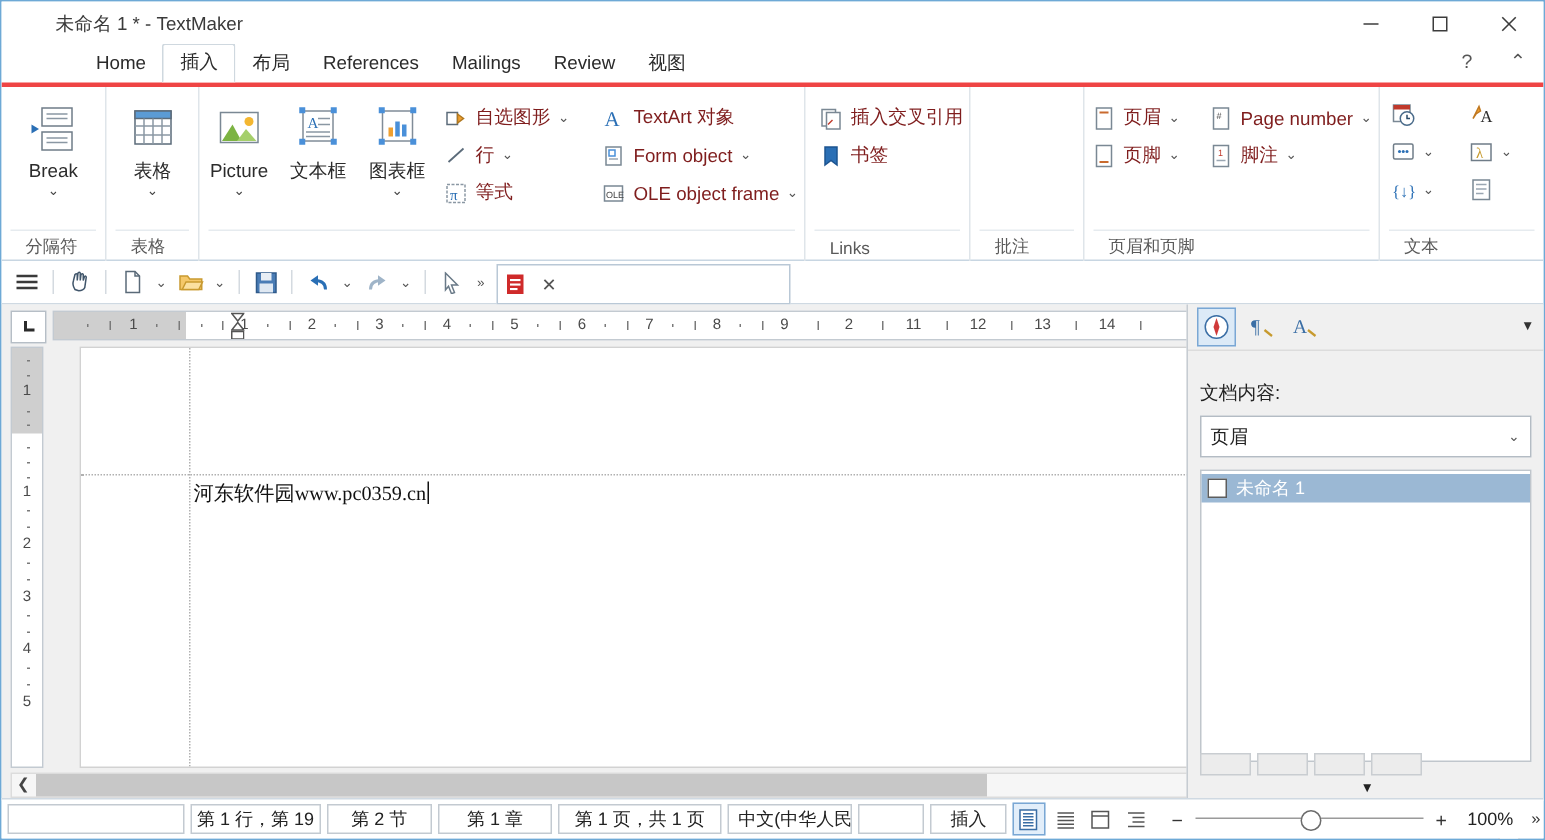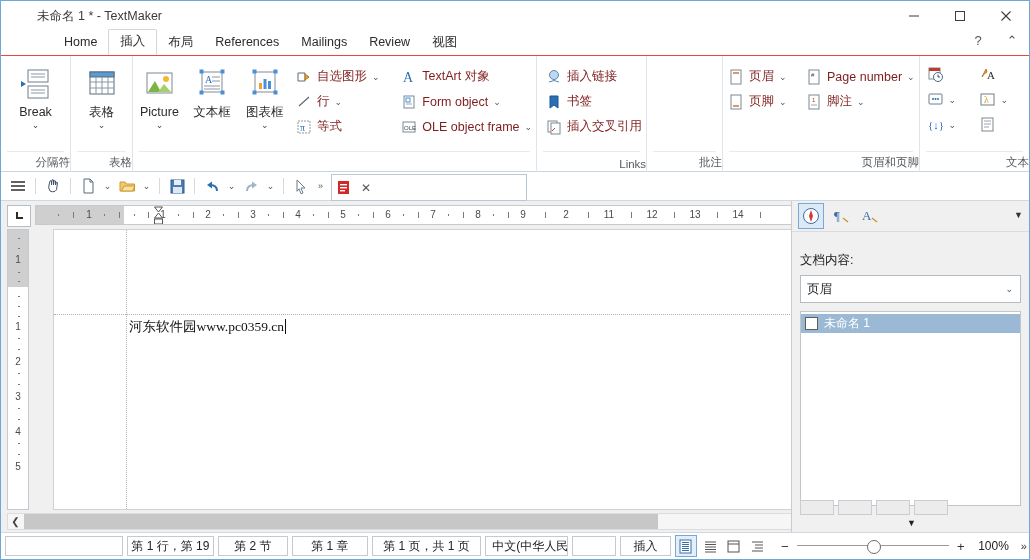--- a/index.html
+++ b/index.html
@@ -13,33 +13,33 @@
        border:1px solid #6ea9d6;background:#fff;overflow:hidden;}
 
   
   .titlebar{height:30px;position:relative;background:#fff;}
   .title-text{position:absolute;left:36px;top:7px;font-size:12.5px;color:#3a3a3a;white-space:nowrap;}
   .wbtns{position:absolute;right:0;top:0;display:flex;}
   .wbtn{width:46px;height:30px;display:flex;align-items:center;justify-content:center;
         color:#3c3c3c;font-size:13px;}
 
   
-  .tabstrip{height:24px;position:relative;background:#fff;border-bottom:1px solid #ef4444;}
+  .tabstrip{height:24px;position:relative;background:#fff;border-bottom:3px solid #ef4444;}
   .tabs{position:absolute;left:52px;top:0;display:flex;align-items:flex-end;height:24px;}
   .tab{padding:2px 11px 4px 11px;font-size:12.5px;color:#2b2b2b;white-space:nowrap;line-height:18px;}
   .tab.active{border:1px solid #cfd8df;border-bottom:1px solid #fff;background:#fff;border-radius:2px 2px 0 0;}
   .helpbtns{position:absolute;right:8px;top:2px;display:flex;gap:16px;color:#555;font-size:13px;}
   .helpbtns span{width:18px;text-align:center;}
 
   
   .ribbon{height:116px;background:#fff;border-bottom:1px solid #c8d6e2;display:flex;
           position:relative;box-sizing:border-box;}
   .group{position:relative;height:116px;box-sizing:border-box;
          border-right:1px solid #dfe5ea;display:flex;flex-direction:column;align-items:center;}
-  .group .glabel{position:absolute;bottom:2px;left:16px;right:0;text-align:right;
+  .group .glabel{position:absolute;bottom:2px;left:16px;right:0;text-align:left;
                  font-size:11.5px;color:#5a5a5a;}
   .group .gsep{position:absolute;bottom:20px;left:6px;right:6px;height:1px;background:#e6ebef;}
 
   .bigbtn{width:62px;padding-top:8px;display:flex;flex-direction:column;align-items:center;cursor:default;}
   .bigbtn .ic{height:40px;display:flex;align-items:center;justify-content:center;}
   .bigbtn .lb{font-size:12.5px;color:#2b2b2b;margin-top:1px;text-align:center;line-height:14px;}
   .bigbtn .ch{font-size:9px;color:#444;line-height:10px;margin-top:1px;}
 
   .smallrow{display:flex;align-items:center;gap:5px;height:25px;padding:0 4px;cursor:default;}
   .smallrow .lb{font-size:12.5px;color:#7f1d1d;white-space:nowrap;}
@@ -351,43 +351,34 @@
       </div>
 
       <div class="gsep"></div>
     </div>
 
     <div class="group" style="width:112px">
       <div class="col" style="align-self:flex-start;padding-left:4px">
         <div class="smallrow">
           <span class="miniicon">
             <svg width="16" height="16" viewBox="0 0 16 16">
-                <circle cx="8" cy="6" r="4.5" fill="#bcd9ef" stroke="#5b88ad"></circle>
-                <path d="M3 13 q5 -3 10 0" fill="none" stroke="#5b88ad"></path>
-              </svg>
-          </span>
-          <span class="lb">插入链接</span>
-        </div>
-        <div class="smallrow">
-          <span class="miniicon">
-            <svg width="16" height="16" viewBox="0 0 16 16">
-                <path d="M4 2 h8 v12 l-4 -3 l-4 3 z" fill="#2a6fb5" stroke="#1d5490"></path>
-              </svg>
-          </span>
-          <span class="lb">书签</span>
-        </div>
-        <div class="smallrow">
-          <span class="miniicon">
-            <svg width="16" height="16" viewBox="0 0 16 16">
                 <rect x="2" y="2" width="9" height="11" fill="#fff" stroke="#7a8894"></rect>
                 <rect x="5" y="4" width="9" height="11" fill="#fff" stroke="#7a8894"></rect>
                 <path d="M6 12 l3 -3" stroke="#c0392b"></path>
               </svg>
           </span>
           <span class="lb">插入交叉引用</span>
+        </div>
+        <div class="smallrow">
+          <span class="miniicon">
+            <svg width="16" height="16" viewBox="0 0 16 16">
+                <path d="M4 2 h8 v12 l-4 -3 l-4 3 z" fill="#2a6fb5" stroke="#1d5490"></path>
+              </svg>
+          </span>
+          <span class="lb">书签</span>
         </div>
       </div>
       <div class="gsep"></div>
       <div class="glabel">Links</div>
     </div>
 
     <div class="group" style="width:78px">
       <div class="gsep"></div>
       <div class="glabel">批注</div>
     </div>

